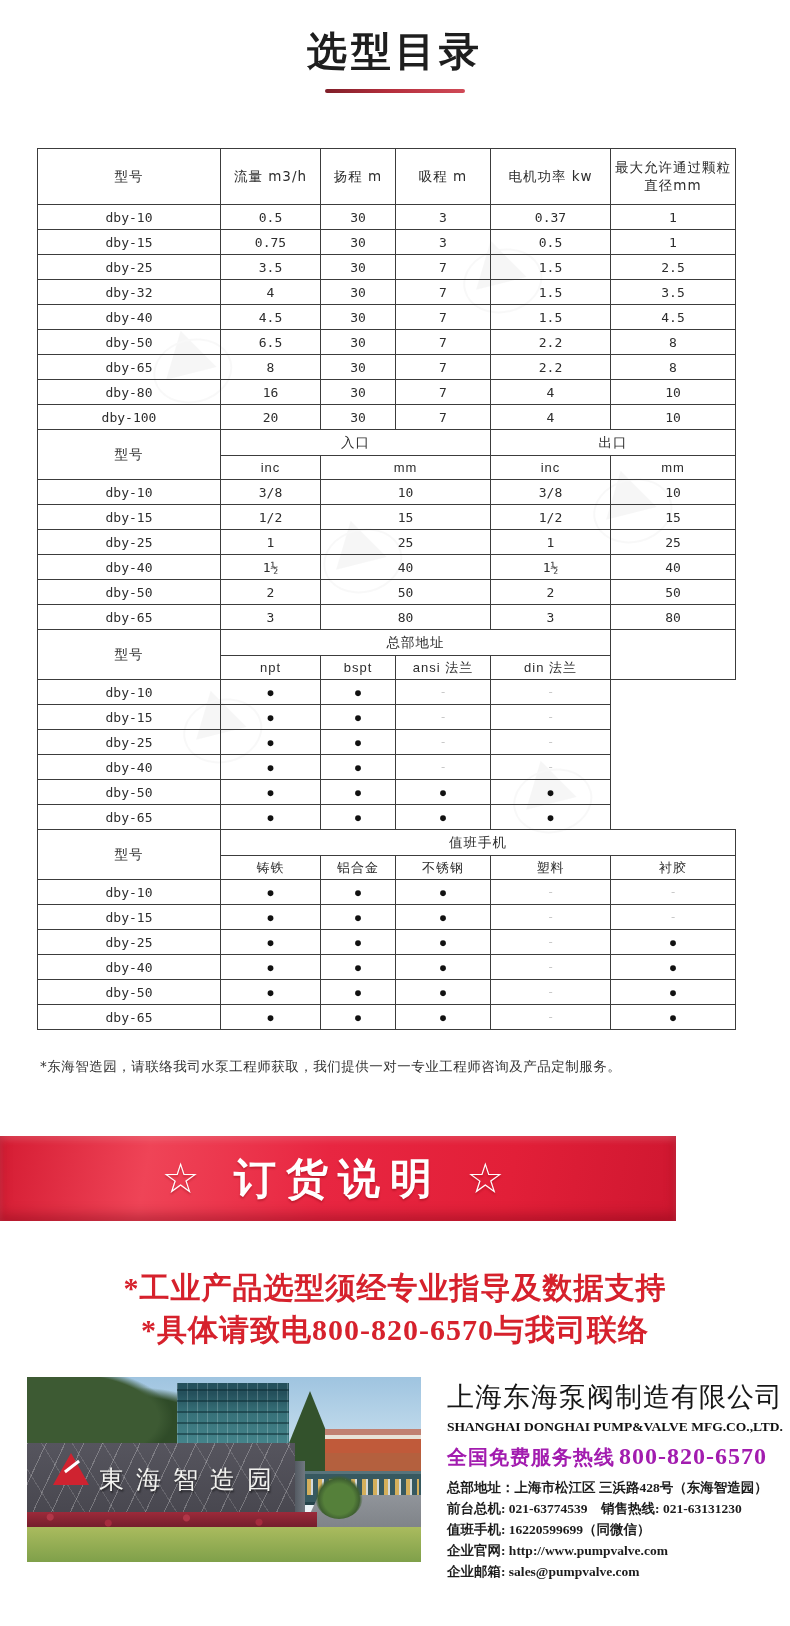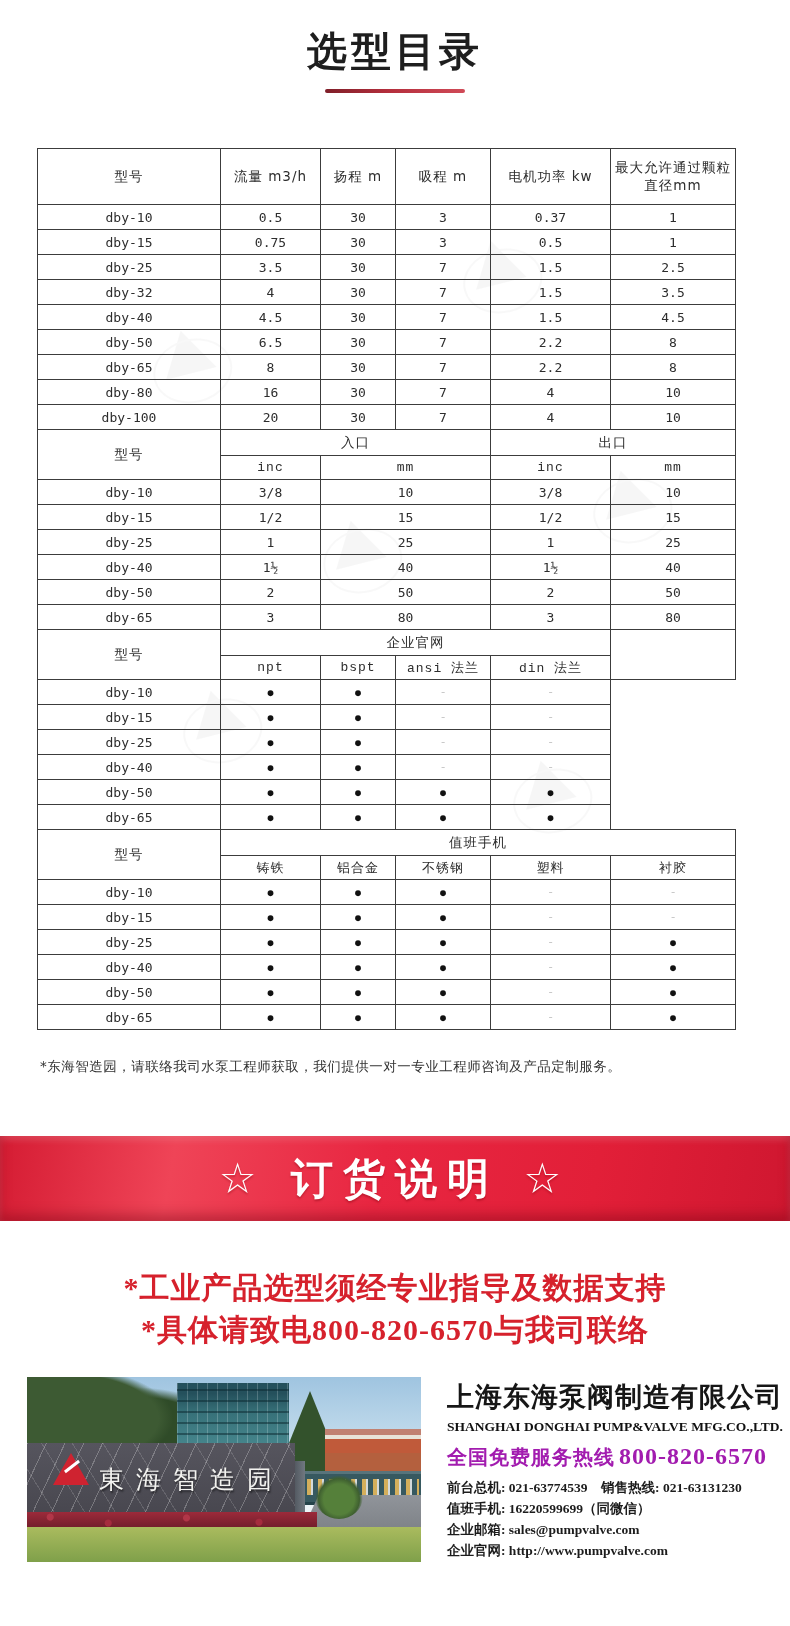--- a/index.html
+++ b/index.html
@@ -34,30 +34,30 @@
   table.t { border-collapse: collapse; table-layout: fixed; width: 698px; background: transparent; }
   table.t + table.t { margin-top: -1px; }
   .t th, .t td {
     border: 1px solid #3c3c3c; text-align: center; vertical-align: middle;
     font-weight: normal; color: #2d2d2d; overflow: hidden;
   }
   .t th { font-size: 13.5px; letter-spacing: 1px; padding: 2px 3px; }
   .t td { height: 25px; font-size: 13px; font-family: "DejaVu Sans Mono", monospace; }
   .head-tall th { height: 56px; }
   .head-group th { height: 26px; }
-  .head-sub th { height: 24px; font-family: Liberation Mono, monospace; font-size: 13px; letter-spacing: 1px; }
+  .head-sub th { height: 24px; font-family: Liberation Sans, sans-serif; font-size: 13px; letter-spacing: 1px; }
   td.dot  { font-size: 10px; color: #111; }
   td.dash { color: #c9c9c9; font-size: 12px; }
 
   
   .footnote { margin: 28px 0 0 40px; font-size: 13.5px; color: #333; letter-spacing: .5px; }
 
   
   .banner {
-    margin-top: 60px; width: 790px; height: 85px;
+    margin-top: 60px; width: 676px; height: 85px;
     background: linear-gradient(100deg, #d51c33 0%, #ef4457 22%, #e82641 48%, #e21f38 75%, #cf1730 100%);
     box-shadow: inset 0 -7px 12px rgba(110,0,16,.35), inset 0 4px 6px rgba(255,255,255,.16);
     display: flex; align-items: center; justify-content: center;
   }
   .banner span {
     color: #ffffff; font-size: 42px; font-weight: bold; letter-spacing: 10px;
     text-shadow: 0 2px 2px rgba(120,0,12,.35);
   }
 
   
@@ -113,21 +113,21 @@
   .lawn { left:0; top:150px; width:394px; height:35px;
     background: linear-gradient(180deg,#aabb5e,#7fa04a); }
   .road { left:252px; top:118px; width:142px; height:67px;
     clip-path: polygon(28% 0, 100% 0, 100% 100%, 6% 100%);
     background: linear-gradient(180deg,#90949a,#6e7277); }
   .palm { left:288px; top:98px; width:48px; height:44px; border-radius:50%;
     background: radial-gradient(circle at 50% 55%, #55803a 0 45%, #3f6030 60%, transparent 70%); }
 
   
   .info { margin-left: 26px; padding-top: 2px; width: 330px; }
-  .company-name { font-size: 27px; font-weight: bold; color: #161616; letter-spacing: 1px; white-space: nowrap; }
+  .company-name { font-size: 27px; font-weight: normal; color: #161616; letter-spacing: 1px; white-space: nowrap; }
   .company-name-en { margin-top: 4px; font-family: "Liberation Serif", "DejaVu Serif", serif;
     font-weight: bold; font-size: 13.5px; color: #111; white-space: nowrap; }
   .hotline { margin-top: 8px; font-family: "Liberation Serif", "DejaVu Serif", serif;
     font-weight: bold; color: #a21caf; white-space: nowrap; }
   .hotline .hl-label { font-size: 20px; letter-spacing: 1px; }
   .hotline .hl-number { font-size: 24px; letter-spacing: 1px; }
   .contacts { margin-top: 6px; }
   .contacts div { font-family: "Liberation Serif", "DejaVu Serif", serif; font-weight: bold;
     font-size: 13.5px; line-height: 21px; color: #1c1c1c; white-space: nowrap; }
 </style>
@@ -313,21 +313,21 @@
         <col style="width:183px">
         <col style="width:100px">
         <col style="width:75px">
         <col style="width:95px">
         <col style="width:120px">
         <col style="width:125px">
       </colgroup>
     <thead>
       <tr class="head-group">
         <th rowspan="2">型号</th>
-        <th colspan="4">企业官网</th>
+        <th colspan="4">总部地址</th>
         <td rowspan="8"></td>
       </tr>
       <tr class="head-sub">
         <th>npt</th>
         <th>bspt</th>
         <th>ansi 法兰</th>
         <th>din 法兰</th>
       </tr>
     </thead>
     <tbody>
@@ -481,19 +481,20 @@
   </div>
 
   <div class="info">
     <div class="company-name">上海东海泵阀制造有限公司</div>
     <div class="company-name-en">SHANGHAI DONGHAI PUMP&amp;VALVE MFG.CO.,LTD.</div>
     <div class="hotline">
       <span class="hl-label">全国免费服务热线</span>
       <span class="hl-number">800-820-6570</span>
     </div>
     <div class="contacts">
+      <div>总部地址：上海市松江区 三浜路428号（东海智造园）</div>
       <div>前台总机: 021-63774539　销售热线: 021-63131230</div>
       <div>值班手机: 16220599699（同微信）</div>
+      <div>企业官网: http://www.pumpvalve.com</div>
       <div>企业邮箱: sales@pumpvalve.com</div>
-      <div>企业官网: http://www.pumpvalve.com</div>
     </div>
   </div>
 </div>
 
 </body></html>

